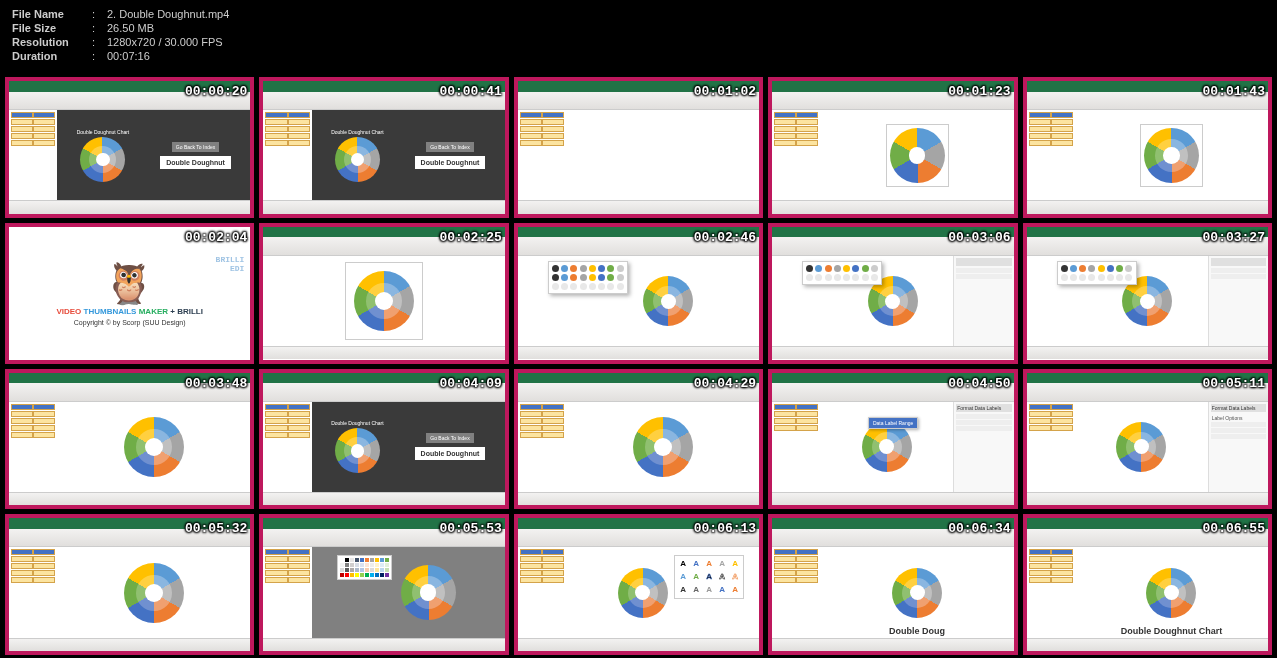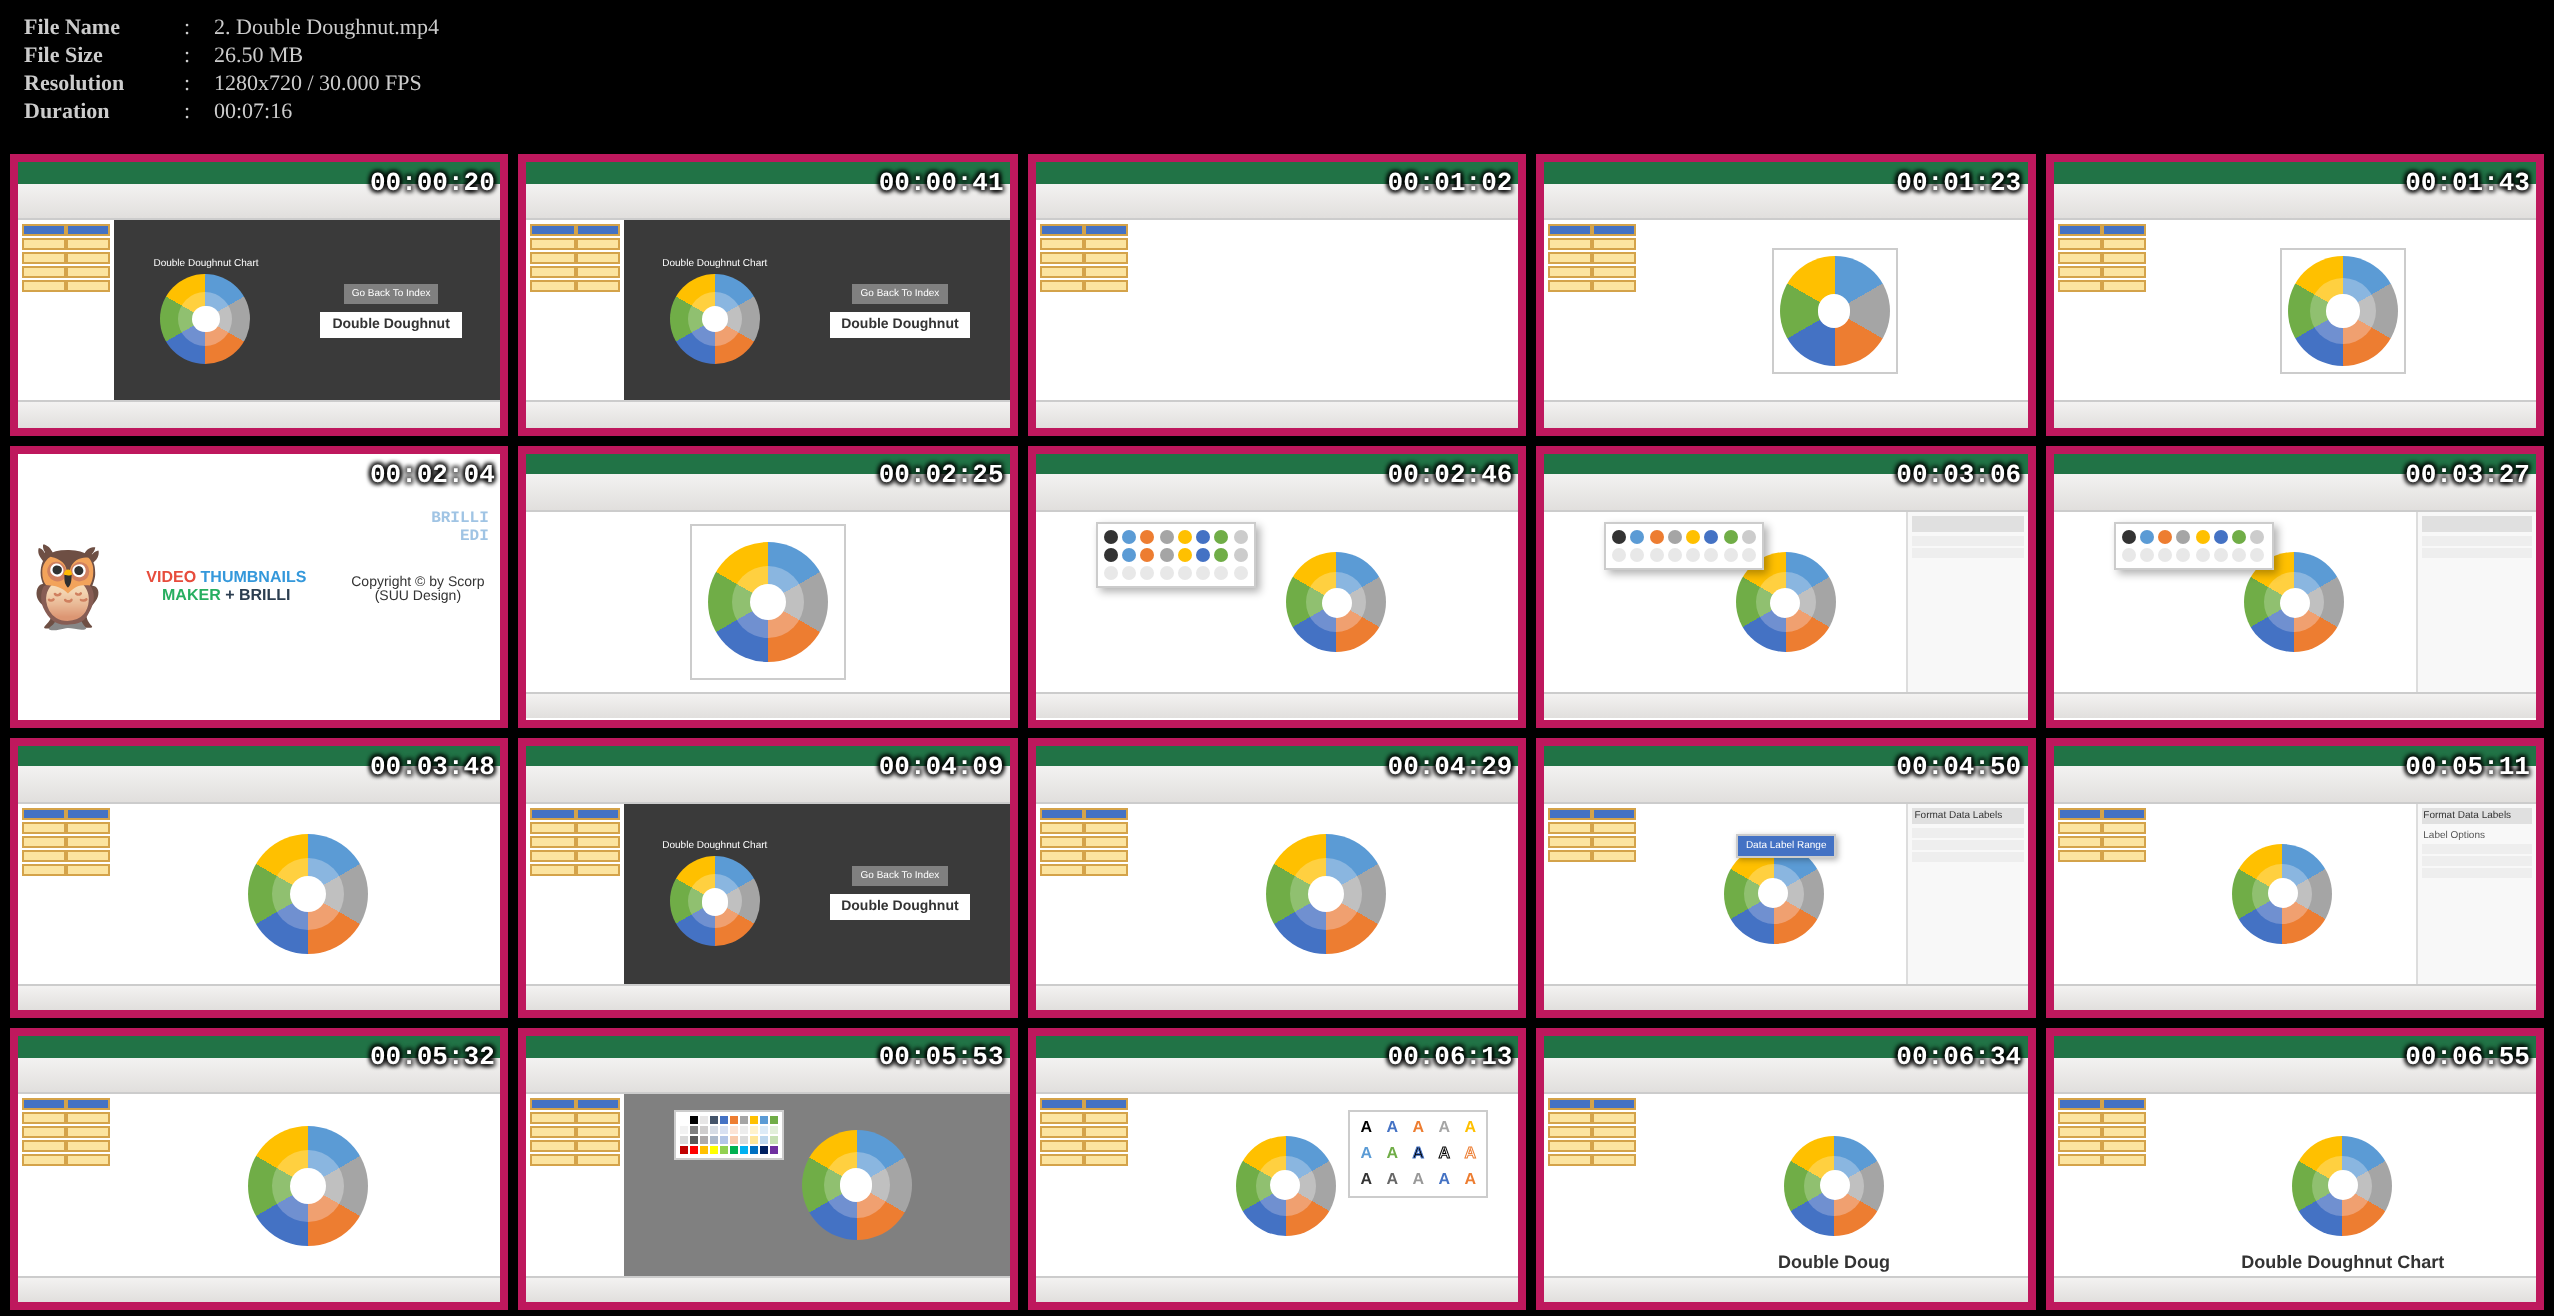--- a/index.html
+++ b/index.html
@@ -1,19 +1,19 @@
 <!DOCTYPE html>
 <html><head>
 <meta charset="utf-8">
 <style>
 * { margin: 0; padding: 0; box-sizing: border-box; }
 body { background: #000; font-family: Arial, sans-serif; width: 1277px; height: 658px; overflow: hidden; color: #ccc; font-size: 11px; }
 .header { display: flex; justify-content: space-between; padding: 8px 12px; }
 .metadata { }
-.metadata-row { display: flex; margin-bottom: 2px; font-family: Liberation Serif, serif; }
+.metadata-row { display: flex; margin-bottom: 2px; }
 .meta-label { width: 80px; font-weight: bold; }
 .meta-sep { width: 15px; }
 .meta-val { }
 .watermark { text-align: right; }
 .watermark-title { font-size: 20px; font-weight: bold; color: #666; letter-spacing: 1px; font-family: Arial Black, Arial, sans-serif; }
 .watermark-sub { font-size: 10px; color: #555; }
 .grid { display: grid; grid-template-columns: repeat(5, 1fr); grid-template-rows: repeat(4, 1fr); gap: 5px; padding: 5px; height: 588px; }
 .thumb { position: relative; background: #fff; overflow: hidden; border: 4px solid #be185d; }
 .timestamp { position: absolute; top: 3px; right: 3px; color: #fff; font-weight: bold; font-size: 13px; text-shadow: 1px 1px 2px #000, -1px -1px 2px #000, 1px -1px 2px #000, -1px 1px 2px #000; z-index: 20; font-family: 'Courier New', monospace; }
 
@@ -36,21 +36,21 @@
 .doughnut.double::before { content: ''; position: absolute; top: 20%; left: 20%; width: 60%; height: 60%; border-radius: 50%; background: conic-gradient(#8ab6e0 0deg 60deg, #c0c0c0 60deg 120deg, #f0a070 120deg 180deg, #7090d0 180deg 240deg, #90c070 240deg 300deg, #ffd040 300deg 360deg); z-index: 1; }
 .doughnut.double::after { z-index: 2; }
 
 .dark-area { background: #3a3a3a; flex: 1; display: flex; align-items: center; justify-content: space-around; padding: 4px; }
 .dark-btn { background: #808080; color: #fff; font-size: 5px; padding: 2px 4px; }
 .dark-label { background: #fff; color: #333; font-size: 7px; font-weight: bold; padding: 3px 6px; }
 .dark-chart-wrap { display: flex; flex-direction: column; align-items: center; }
 .dark-chart-title { color: #fff; font-size: 5px; margin-bottom: 2px; }
 
 
-.logo-thumb { background: #fff; display: flex; align-items: center; justify-content: center; text-align: center; }
+.logo-thumb { background: #fff; display: flex; flex-direction: column; align-items: center; justify-content: center; text-align: center; }
 .owl { font-size: 40px; }
 .logo-text { font-size: 8px; font-weight: bold; }
 .logo-text .r { color: #e74c3c; } .logo-text .b { color: #3498db; } .logo-text .g { color: #27ae60; } .logo-text .p { color: #2c3e50; }
 .logo-copy { font-size: 7px; color: #333; margin-top: 3px; }
 .brill { position: absolute; top: 28px; right: 6px; color: #a0c4e4; font-size: 8px; font-weight: bold; text-align: right; font-family: Liberation Mono, monospace; }
 
 .chart-label { position: absolute; bottom: 2px; left: 50%; transform: translateX(-50%); font-size: 9px; font-weight: bold; color: #333; white-space: nowrap; }
 
 .side-panel { width: 25%; background: #f8f8f8; border-left: 1px solid #ddd; padding: 2px; }
 .panel-header { background: #e0e0e0; height: 8px; margin-bottom: 2px; font-size: 5px; color: #333; padding: 1px; overflow: hidden; }

